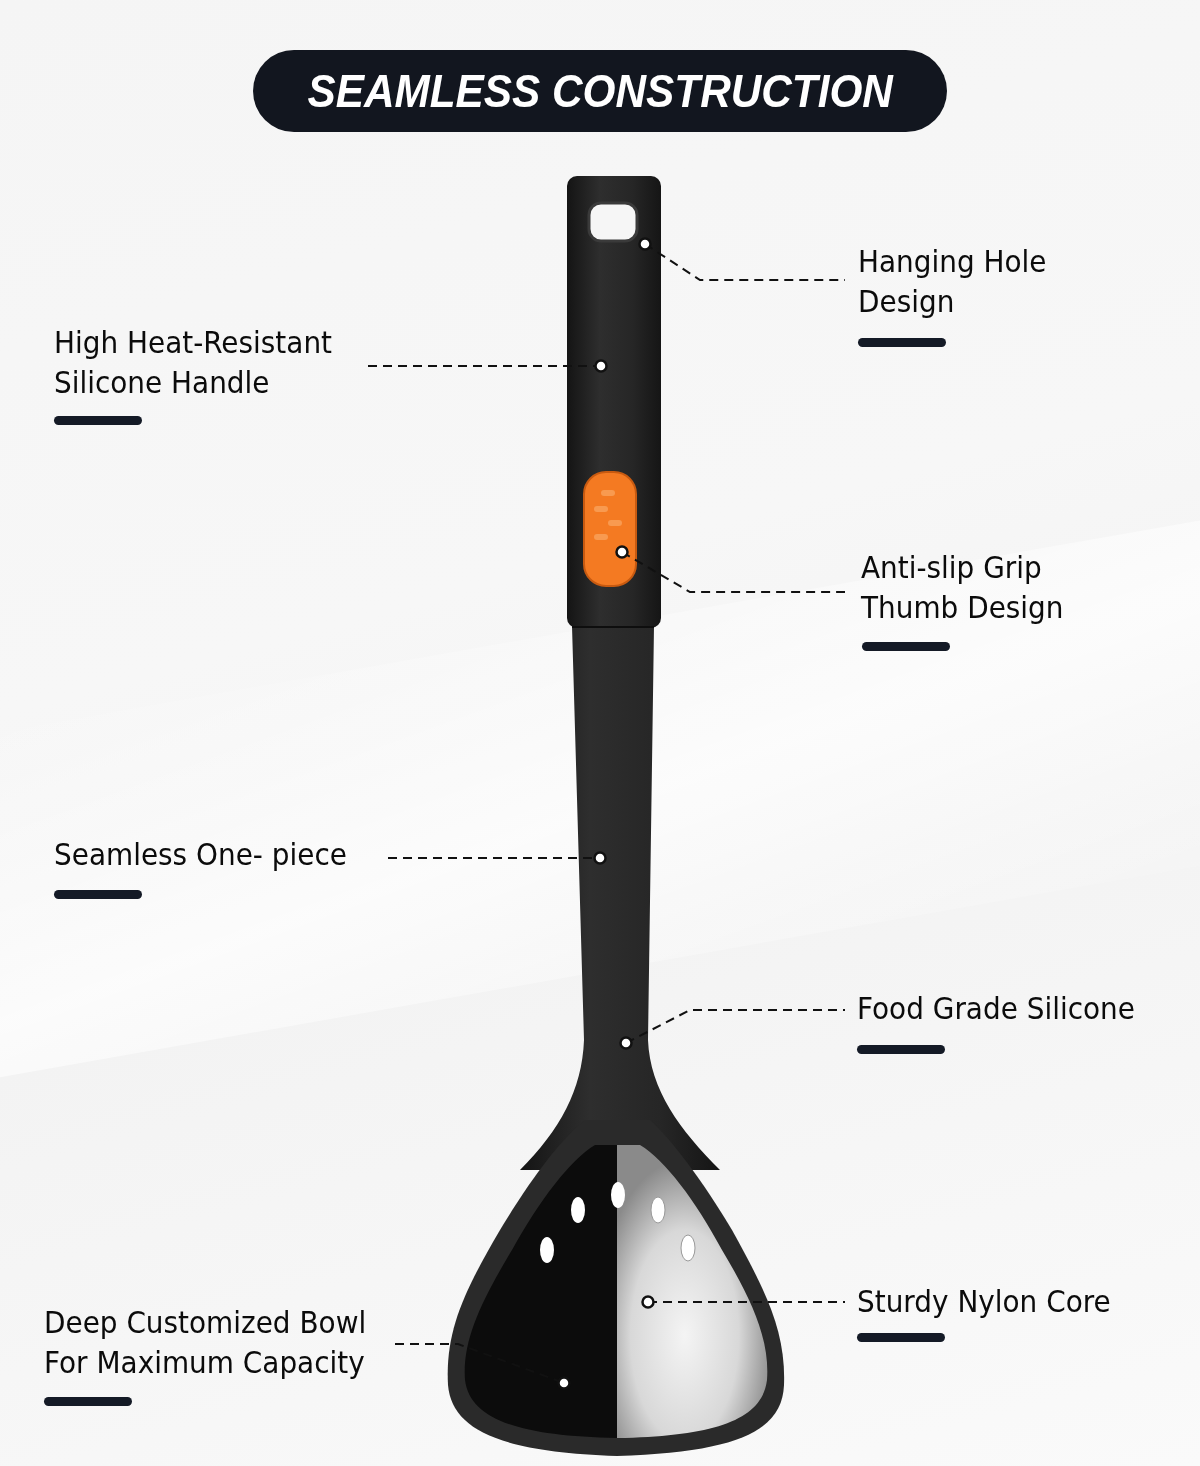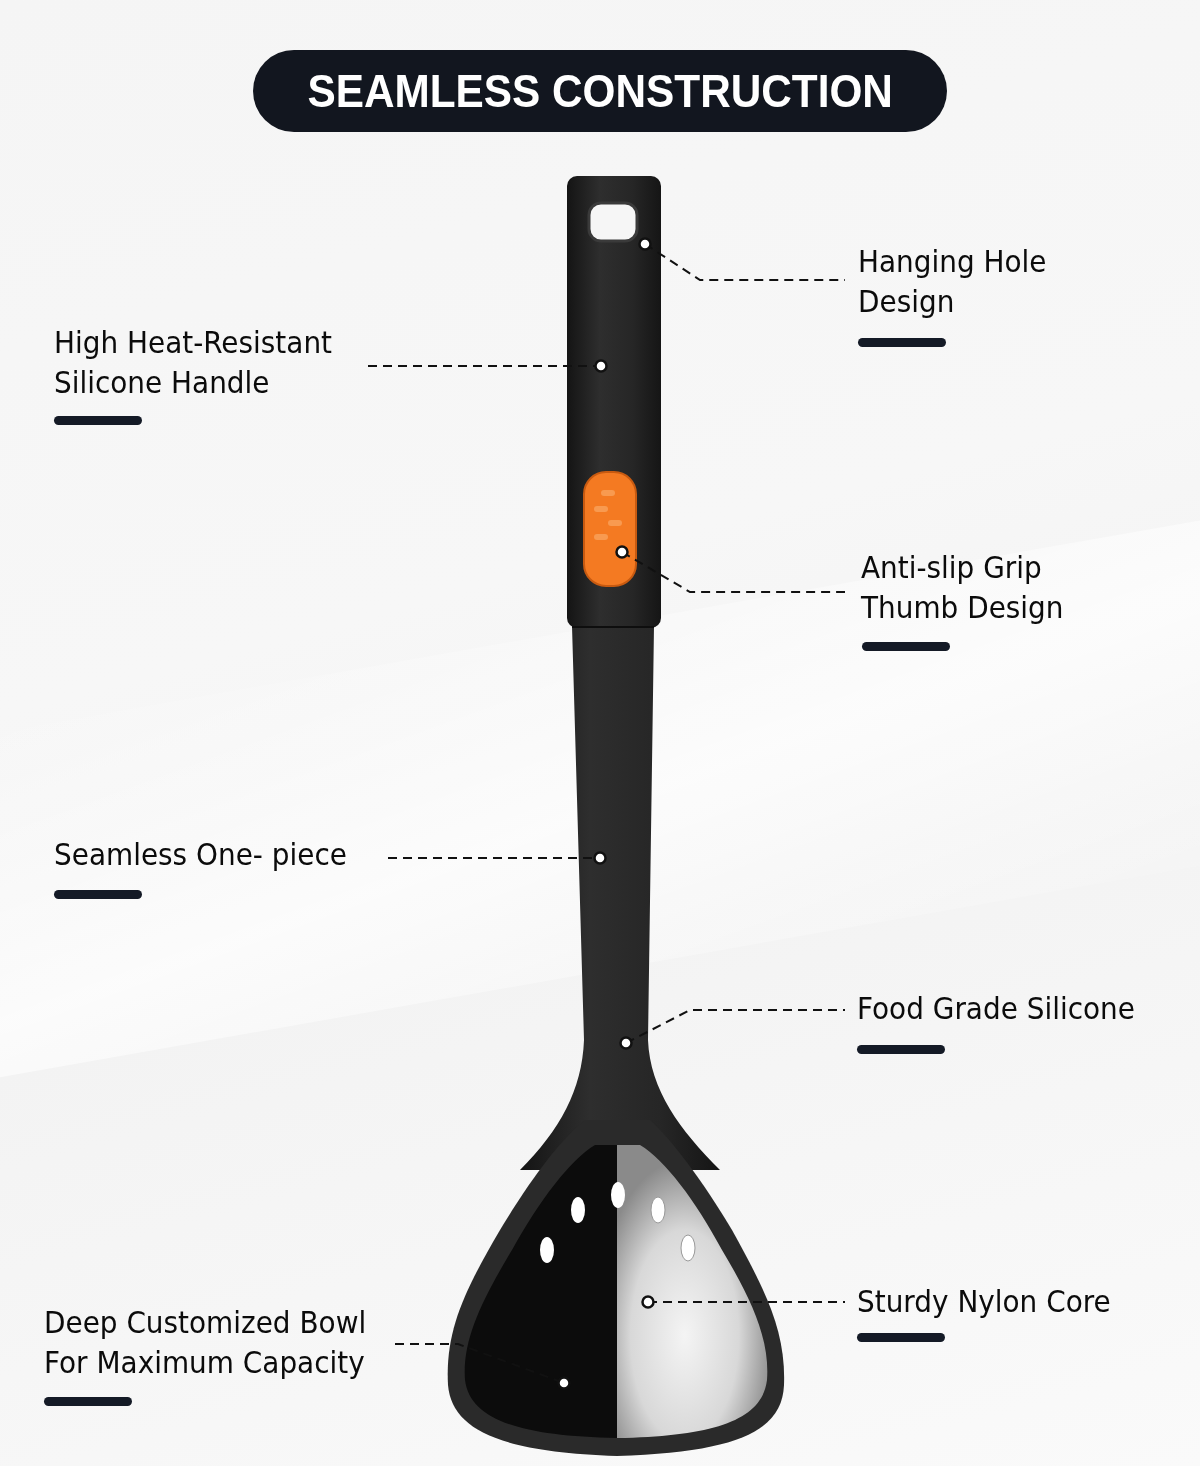--- a/index.html
+++ b/index.html
@@ -9,21 +9,21 @@
       font-family: "DejaVu Sans", sans-serif;
     }
     .bg-sheen {
       position: absolute; left: -100px; top: 620px; width: 1500px; height: 340px;
       background: linear-gradient(170deg, rgba(255,255,255,0) 0%, rgba(255,255,255,0.7) 50%, rgba(255,255,255,0) 100%);
       transform: rotate(-10deg);
     }
     .title-pill {
       position: absolute; left: 253px; top: 50px; width: 694px; height: 82px;
       background: #12161f; border-radius: 41px;
-      display: flex; align-items: center; justify-content: center;
+      display: flex; align-items: center; justify-content: center; font-style: italic;
     }
     .title-text {
       color: #ffffff; font-family: "Liberation Sans", sans-serif; font-weight: bold;
       font-size: 46px; letter-spacing: 0px; transform: scaleX(0.92);
     }
     .label {
       position: absolute; color: #0b0b0b; font-family: "DejaVu Sans", sans-serif;
       font-size: 30px; line-height: 40px; transform: scaleX(0.93); transform-origin: left top;
       white-space: nowrap;
     }

